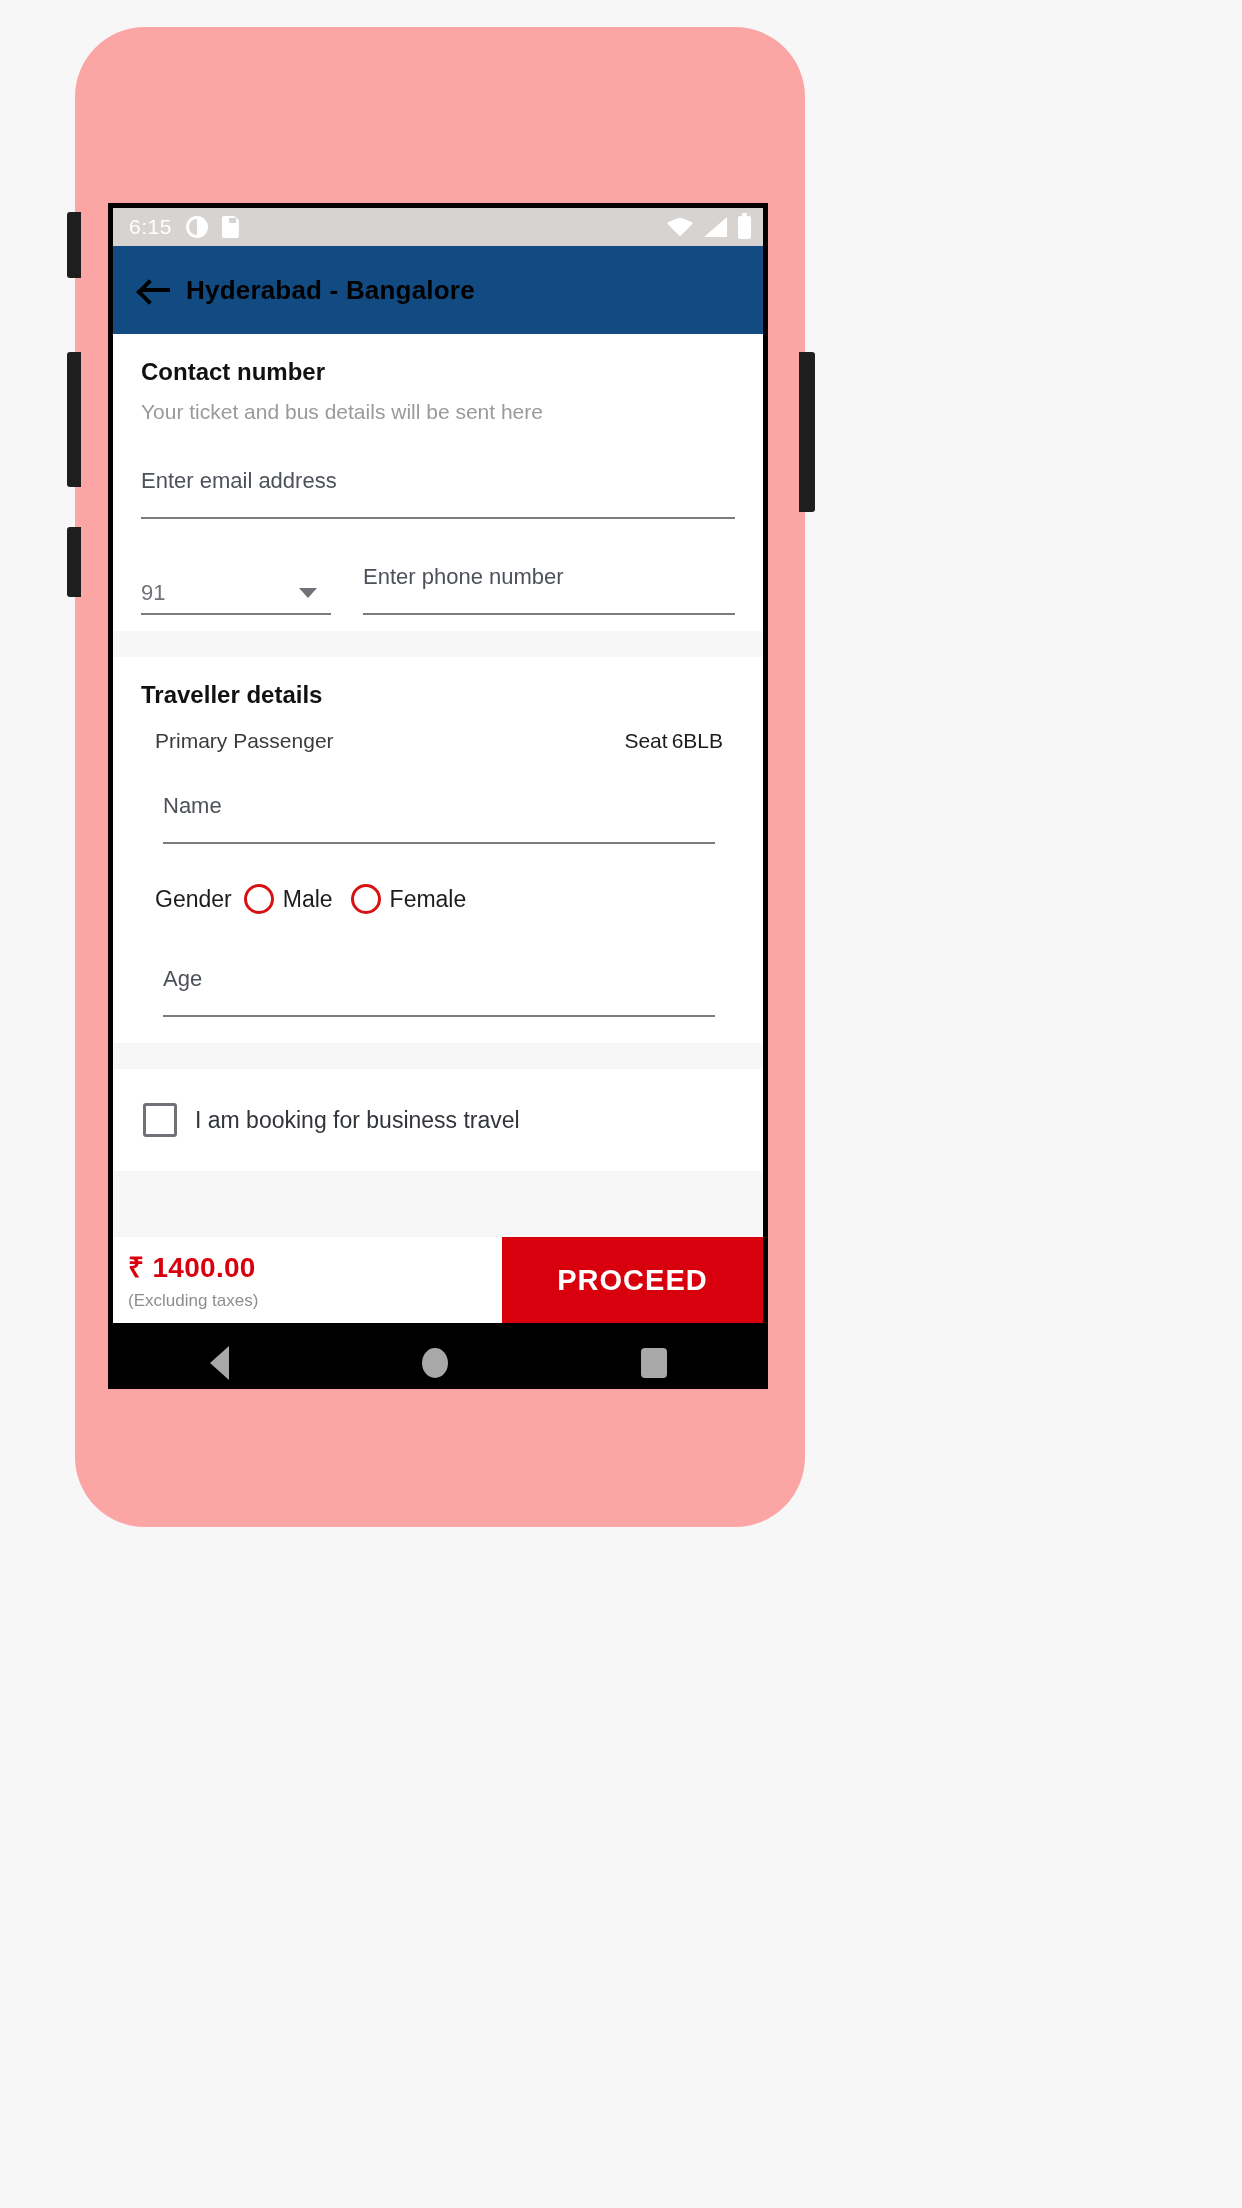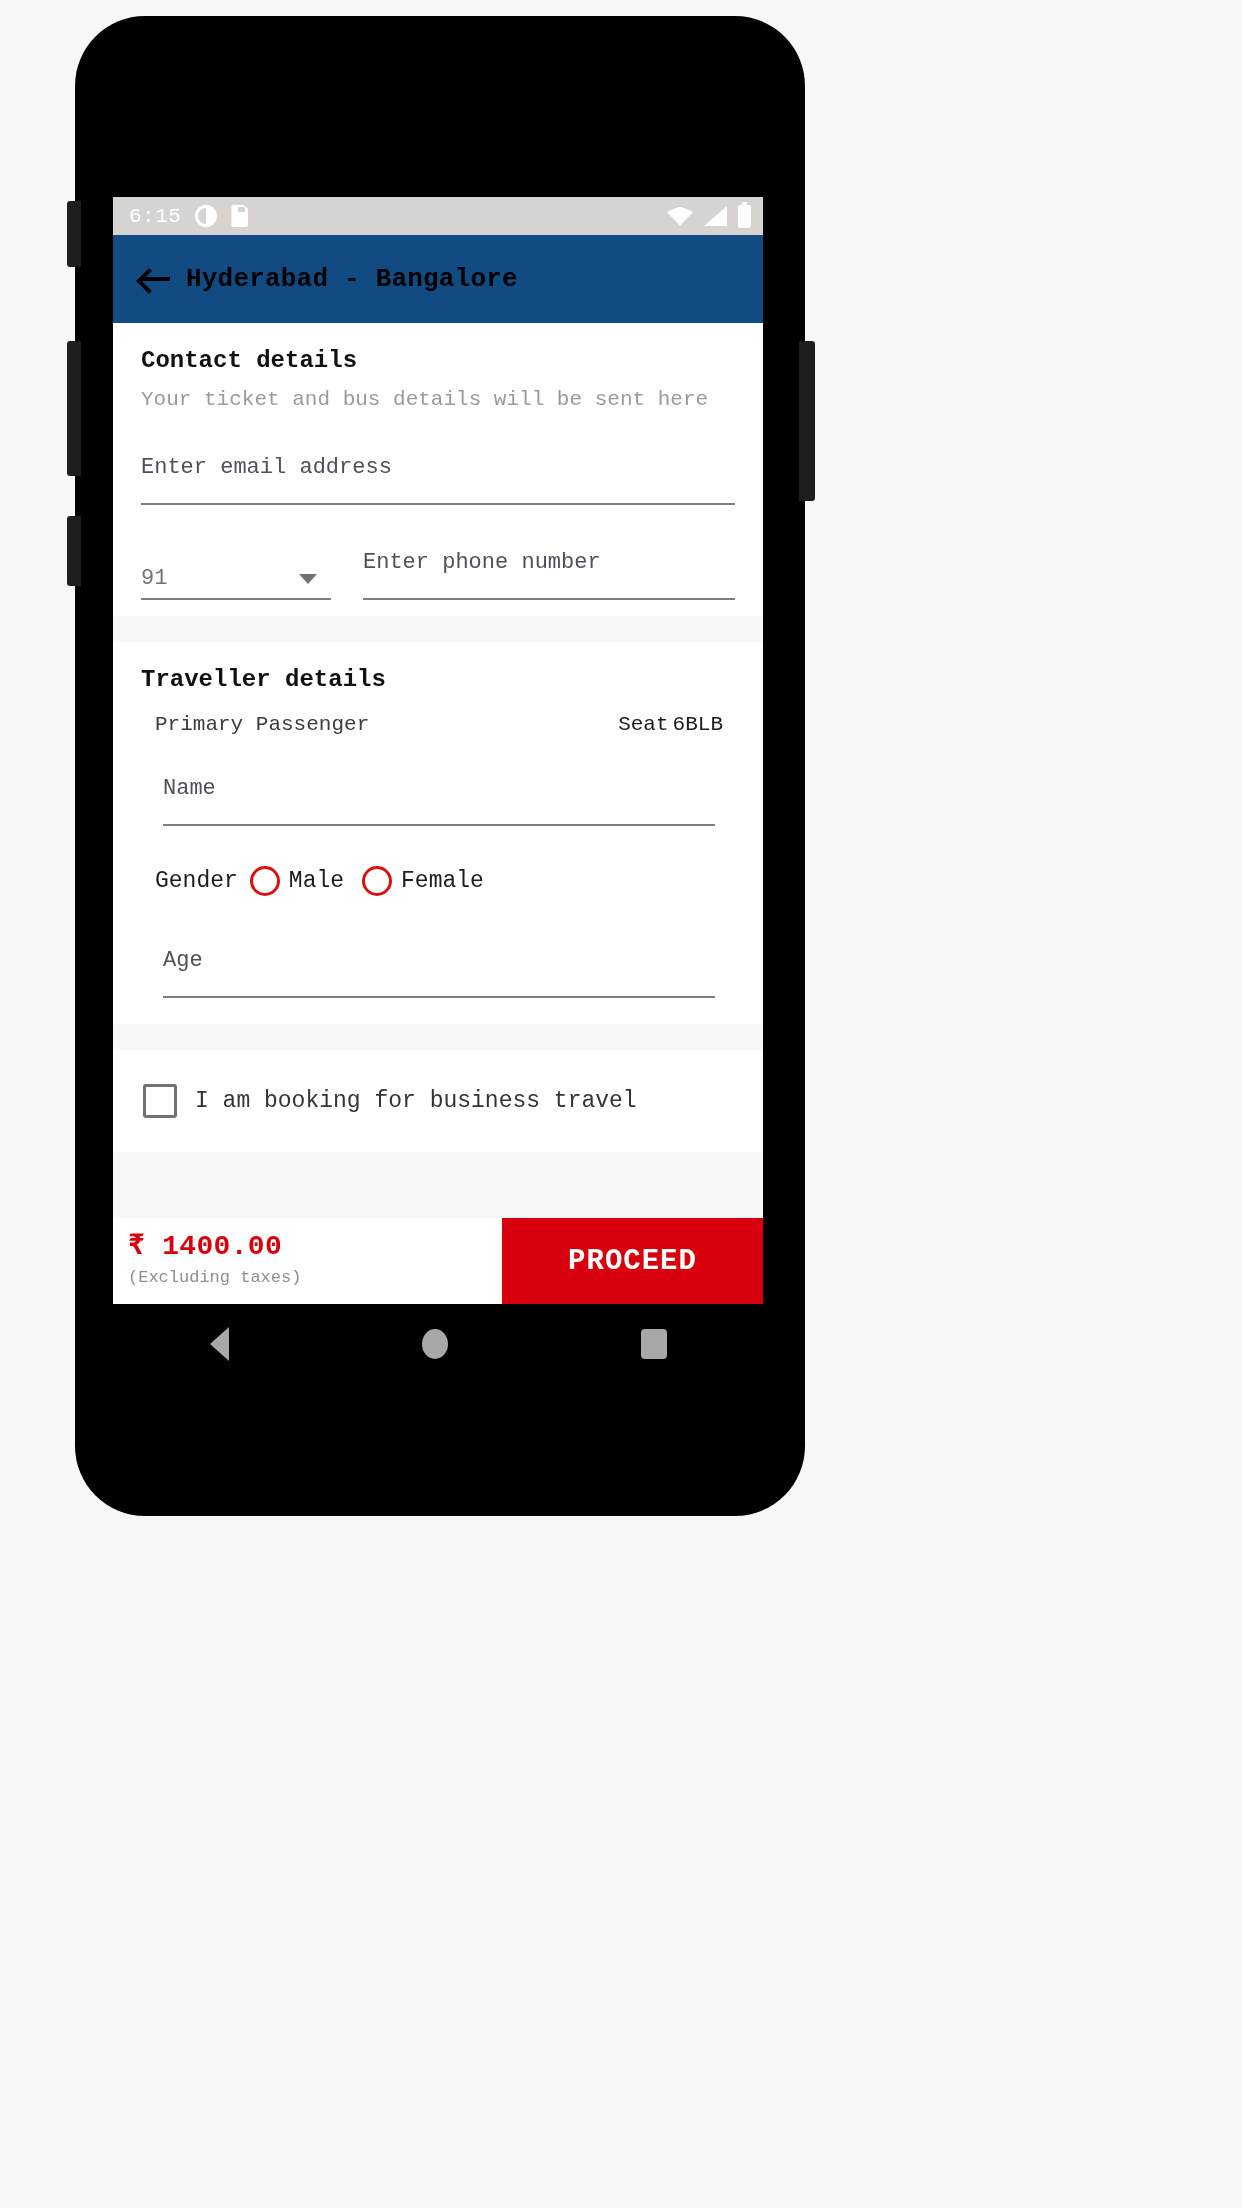--- a/index.html
+++ b/index.html
@@ -6,25 +6,24 @@
   html, body {
     width: 1242px; height: 2208px;
     background: #f7f7f7;
     font-family: "Liberation Sans", sans-serif;
     overflow: hidden;
   }
 
   
   #device {
     position: absolute;
-    left: 75px; top: 16px;
+    left: 75px; top: 27px;
     width: 730px; height: 1500px;
-    background: #000000;
+    background: #fca5a5;
     border-radius: 70px;
-    font-family: Liberation Mono, monospace;
   }
   #btn-left-1 { position: absolute; left: -8px; top: 185px; width: 14px; height: 66px; background: #1e1e1e; border-radius: 3px 0 0 3px; }
   #btn-left-2 { position: absolute; left: -8px; top: 325px; width: 14px; height: 135px; background: #1e1e1e; border-radius: 3px 0 0 3px; }
   #btn-left-3 { position: absolute; left: -8px; top: 500px; width: 14px; height: 70px; background: #1e1e1e; border-radius: 3px 0 0 3px; }
   #btn-right-1 { position: absolute; right: -10px; top: 325px; width: 16px; height: 160px; background: #1e1e1e; border-radius: 0 3px 3px 0; }
 
   
   #screen {
     position: absolute;
     left: 33px; top: 176px;
@@ -158,21 +157,21 @@
     </div>
 
     <div id="appbar">
       <span class="back-arrow"></span>
       <span class="title">Hyderabad - Bangalore</span>
     </div>
 
     <div id="content">
 
       <div class="card" id="sec-contact">
-        <div class="sec-title">Contact details</div>
+        <div class="sec-title">Contact number</div>
         <div class="sub">Your ticket and bus details will be sent here</div>
 
         <div id="email-row" class="underline-field">
           <span class="ph">Enter email address</span>
         </div>
 
         <div id="phone-row">
           <div id="cc-select" class="underline-field">
             <span class="cc-val">91</span>
             <span class="caret"></span>

